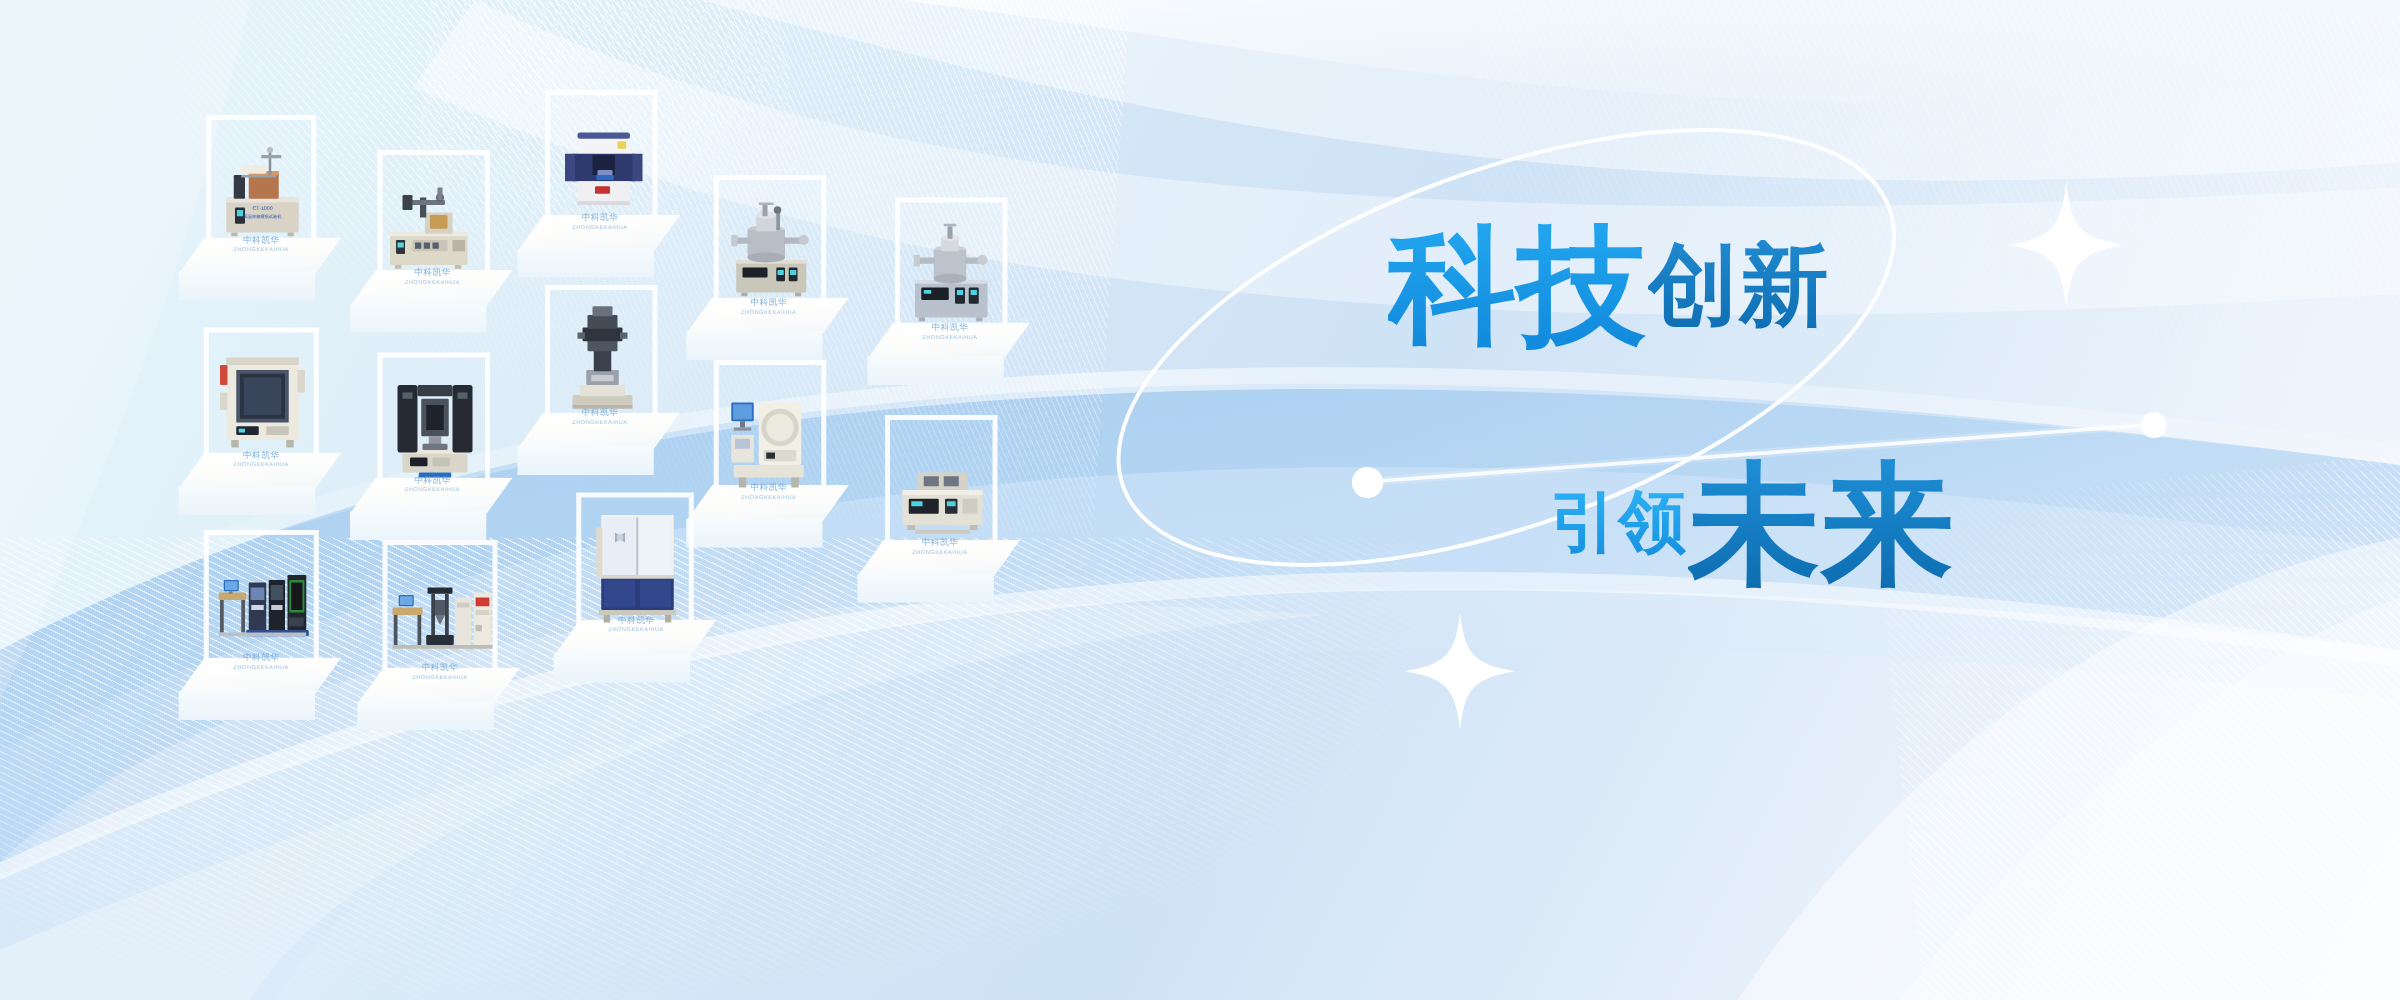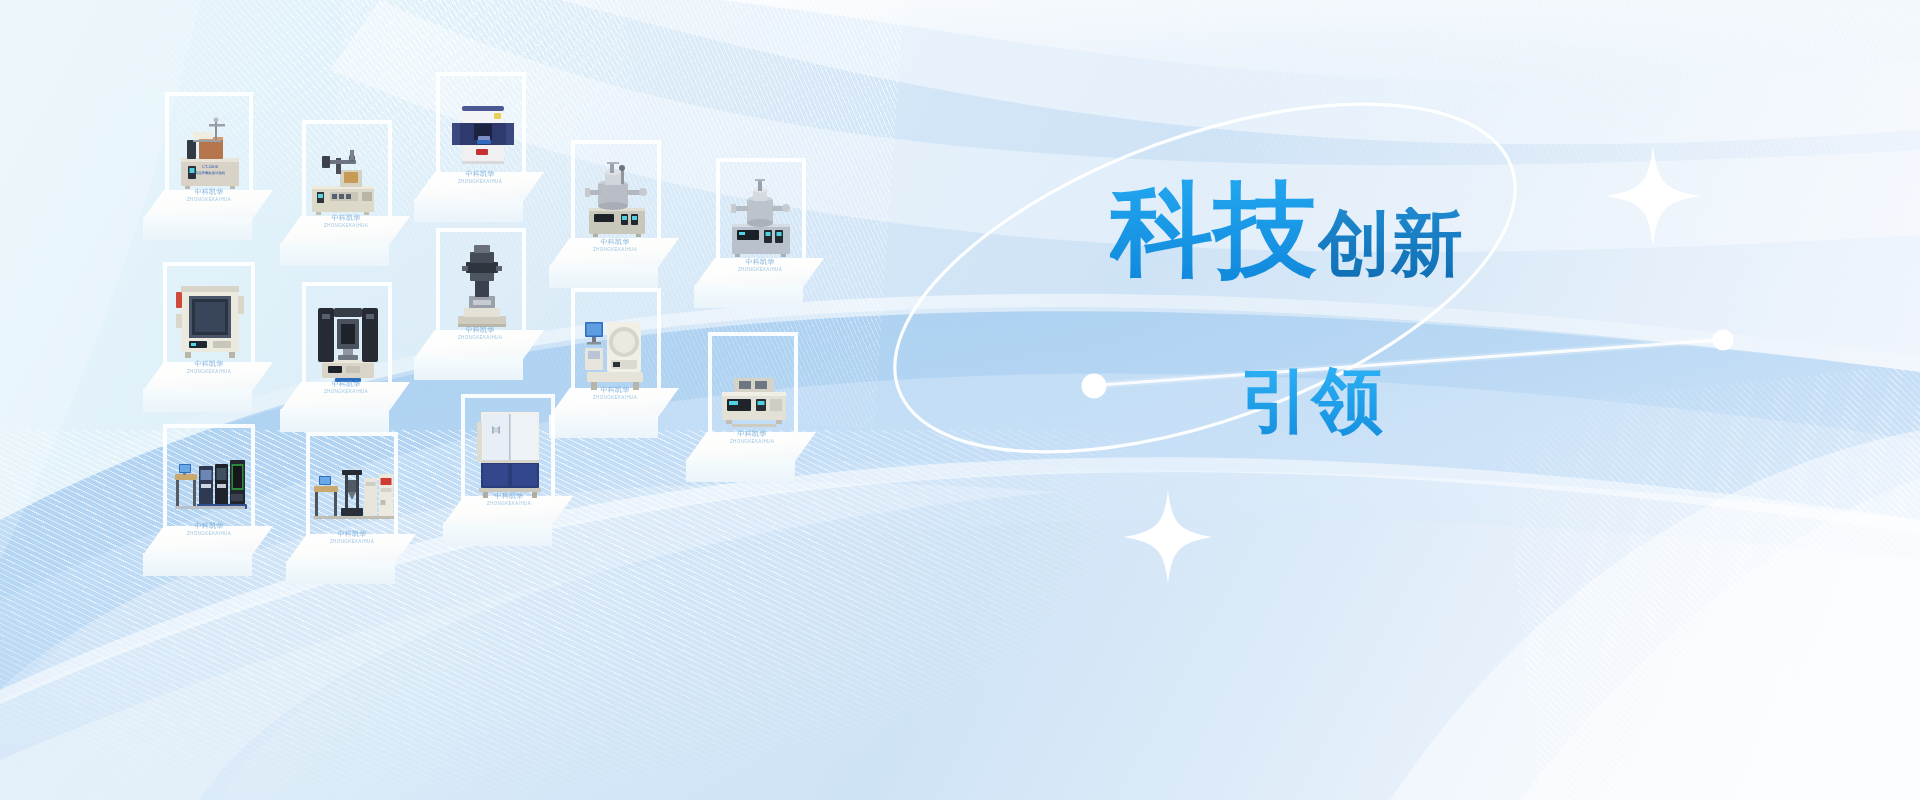--- a/index.html
+++ b/index.html
@@ -35,34 +35,34 @@
     background-image:repeating-linear-gradient(50deg,rgba(255,255,255,.9) 0px,rgba(255,255,255,.9) 1px,rgba(255,255,255,0) 1px,rgba(255,255,255,0) 5px);
     -webkit-mask-image:linear-gradient(160deg,transparent 0%,#000 45%,#000 100%);
     mask-image:linear-gradient(160deg,transparent 0%,#000 45%,#000 100%);opacity:.75;}
   .hatch-e{left:1180px;top:0px;width:760px;height:300px;transform:rotate(2deg);
     background-image:repeating-linear-gradient(64deg,rgba(255,255,255,.7) 0px,rgba(255,255,255,.7) 1px,rgba(255,255,255,0) 1px,rgba(255,255,255,0) 5px);
     -webkit-mask-image:linear-gradient(190deg,#000 0%,transparent 85%);
     mask-image:linear-gradient(190deg,#000 0%,transparent 85%);opacity:.55;}
 
   
   .headline{position:absolute;left:1110px;top:178px;width:700px;z-index:40;}
-  .hl-line{display:flex;align-items:flex-end;white-space:nowrap;
+  .hl-line{display:flex;align-items:center;white-space:nowrap;
     font-family:"DejaVu Sans","Liberation Sans",sans-serif;}
   .hl-line1{margin-left:0;}
   .hl-line2{margin-left:130px;margin-top:86px;}
   .hl-big{font-size:103px;font-weight:900;letter-spacing:1px;line-height:1;
     color:#1596e2;
     background:linear-gradient(180deg,#22a6ef 0%,#1189dc 100%);
     -webkit-background-clip:text;background-clip:text;-webkit-text-fill-color:transparent;}
   .hl-sm{font-size:72px;font-weight:900;letter-spacing:1px;line-height:1;
     color:#1377bf;
     background:linear-gradient(180deg,#2089cf 0%,#0f6fb4 100%);
     -webkit-background-clip:text;background-clip:text;-webkit-text-fill-color:transparent;
     position:relative;top:-2px;}
-  .hl-line2 .hl-sm{font-size:71px;color:#22a3ee;
+  .hl-line2 .hl-sm{font-size:54px;color:#22a3ee;
     background:linear-gradient(180deg,#2cb0f4 0%,#1691e0 100%);
     -webkit-background-clip:text;background-clip:text;-webkit-text-fill-color:transparent;}
   .hl-line2 .hl-big{font-size:106px;color:#1179c2;
     background:linear-gradient(180deg,#1e8fd6 0%,#0d6cb0 100%);
     -webkit-background-clip:text;background-clip:text;-webkit-text-fill-color:transparent;}
 
   
   .deco{position:absolute;inset:0;z-index:30;pointer-events:none;}
 
   
@@ -521,20 +521,21 @@
 
   </div>
 
   <div class="headline">
     <div class="hl-line hl-line1">
       <span class="hl-big">科技</span>
       <span class="hl-sm">创新</span>
     </div>
     <div class="hl-line hl-line2">
       <span class="hl-sm">引领</span>
+      <span class="hl-big">未来</span>
     </div>
   </div>
 
   <div class="deco">
     <svg class="bg-svg" viewBox="0 0 1920 800" preserveAspectRatio="none">
 
       <ellipse cx="1205" cy="278" rx="326" ry="142" transform="rotate(-20 1205 278)" fill="none" stroke="#ffffff" stroke-width="3.2" opacity=".95"></ellipse>
 
       <line x1="1100" y1="385" x2="1718" y2="340" stroke="#ffffff" stroke-width="3" opacity=".9"></line>
       <line x1="1100" y1="385" x2="1718" y2="340" stroke="#ffffff" stroke-width="7" opacity=".2"></line>

